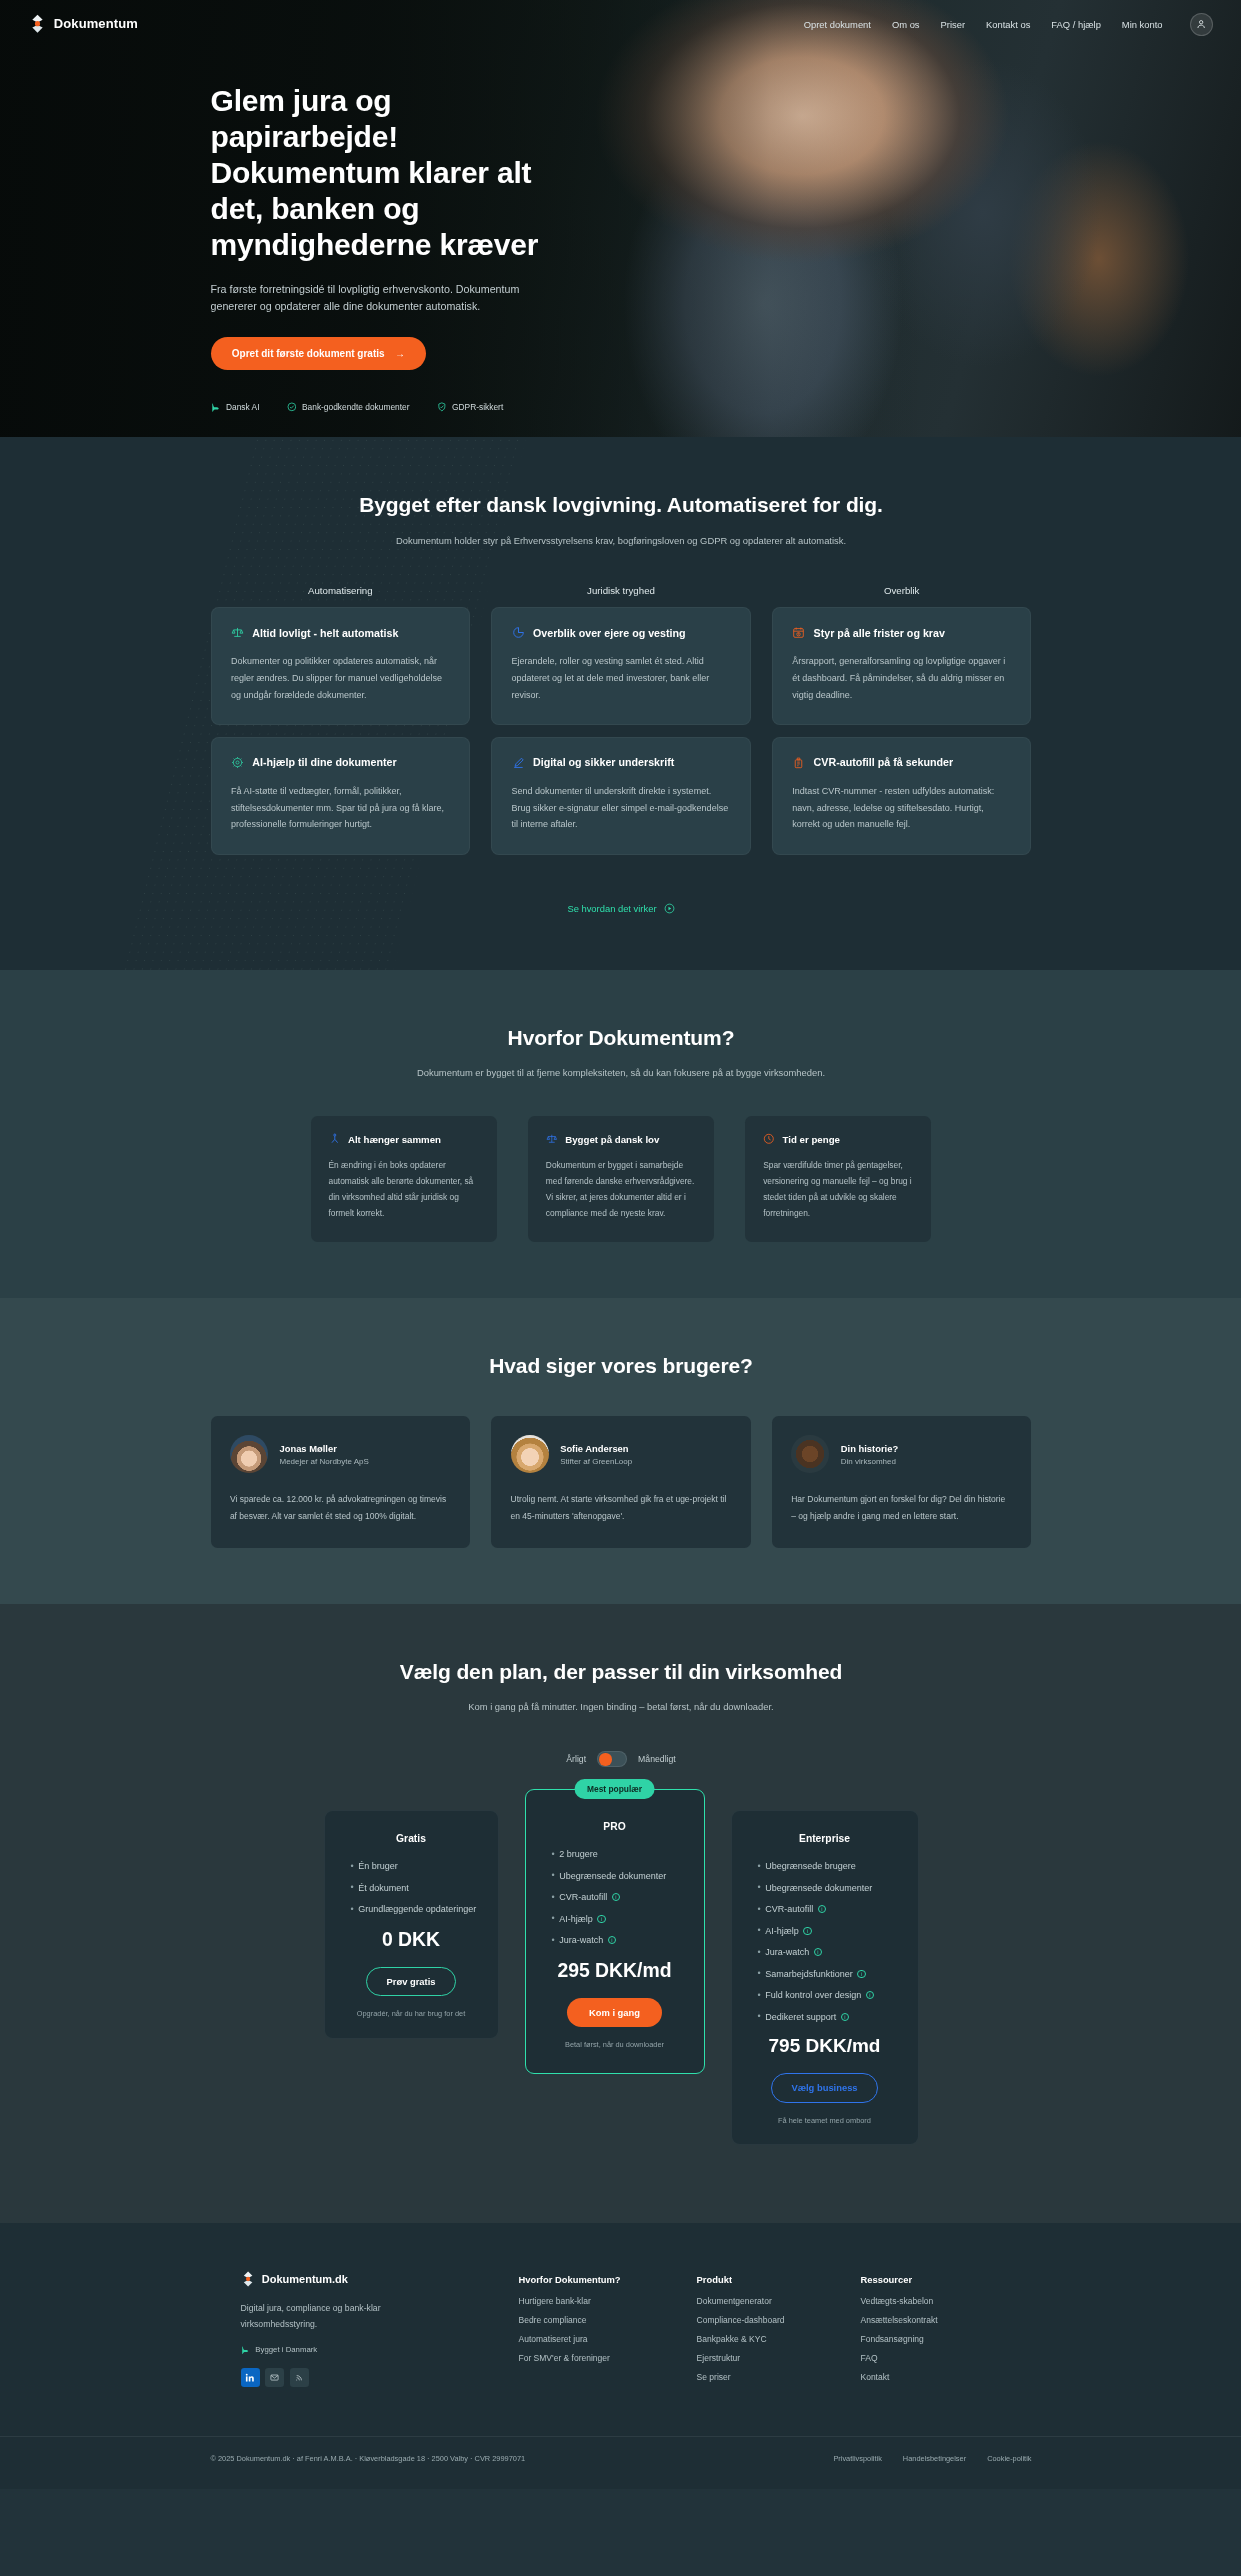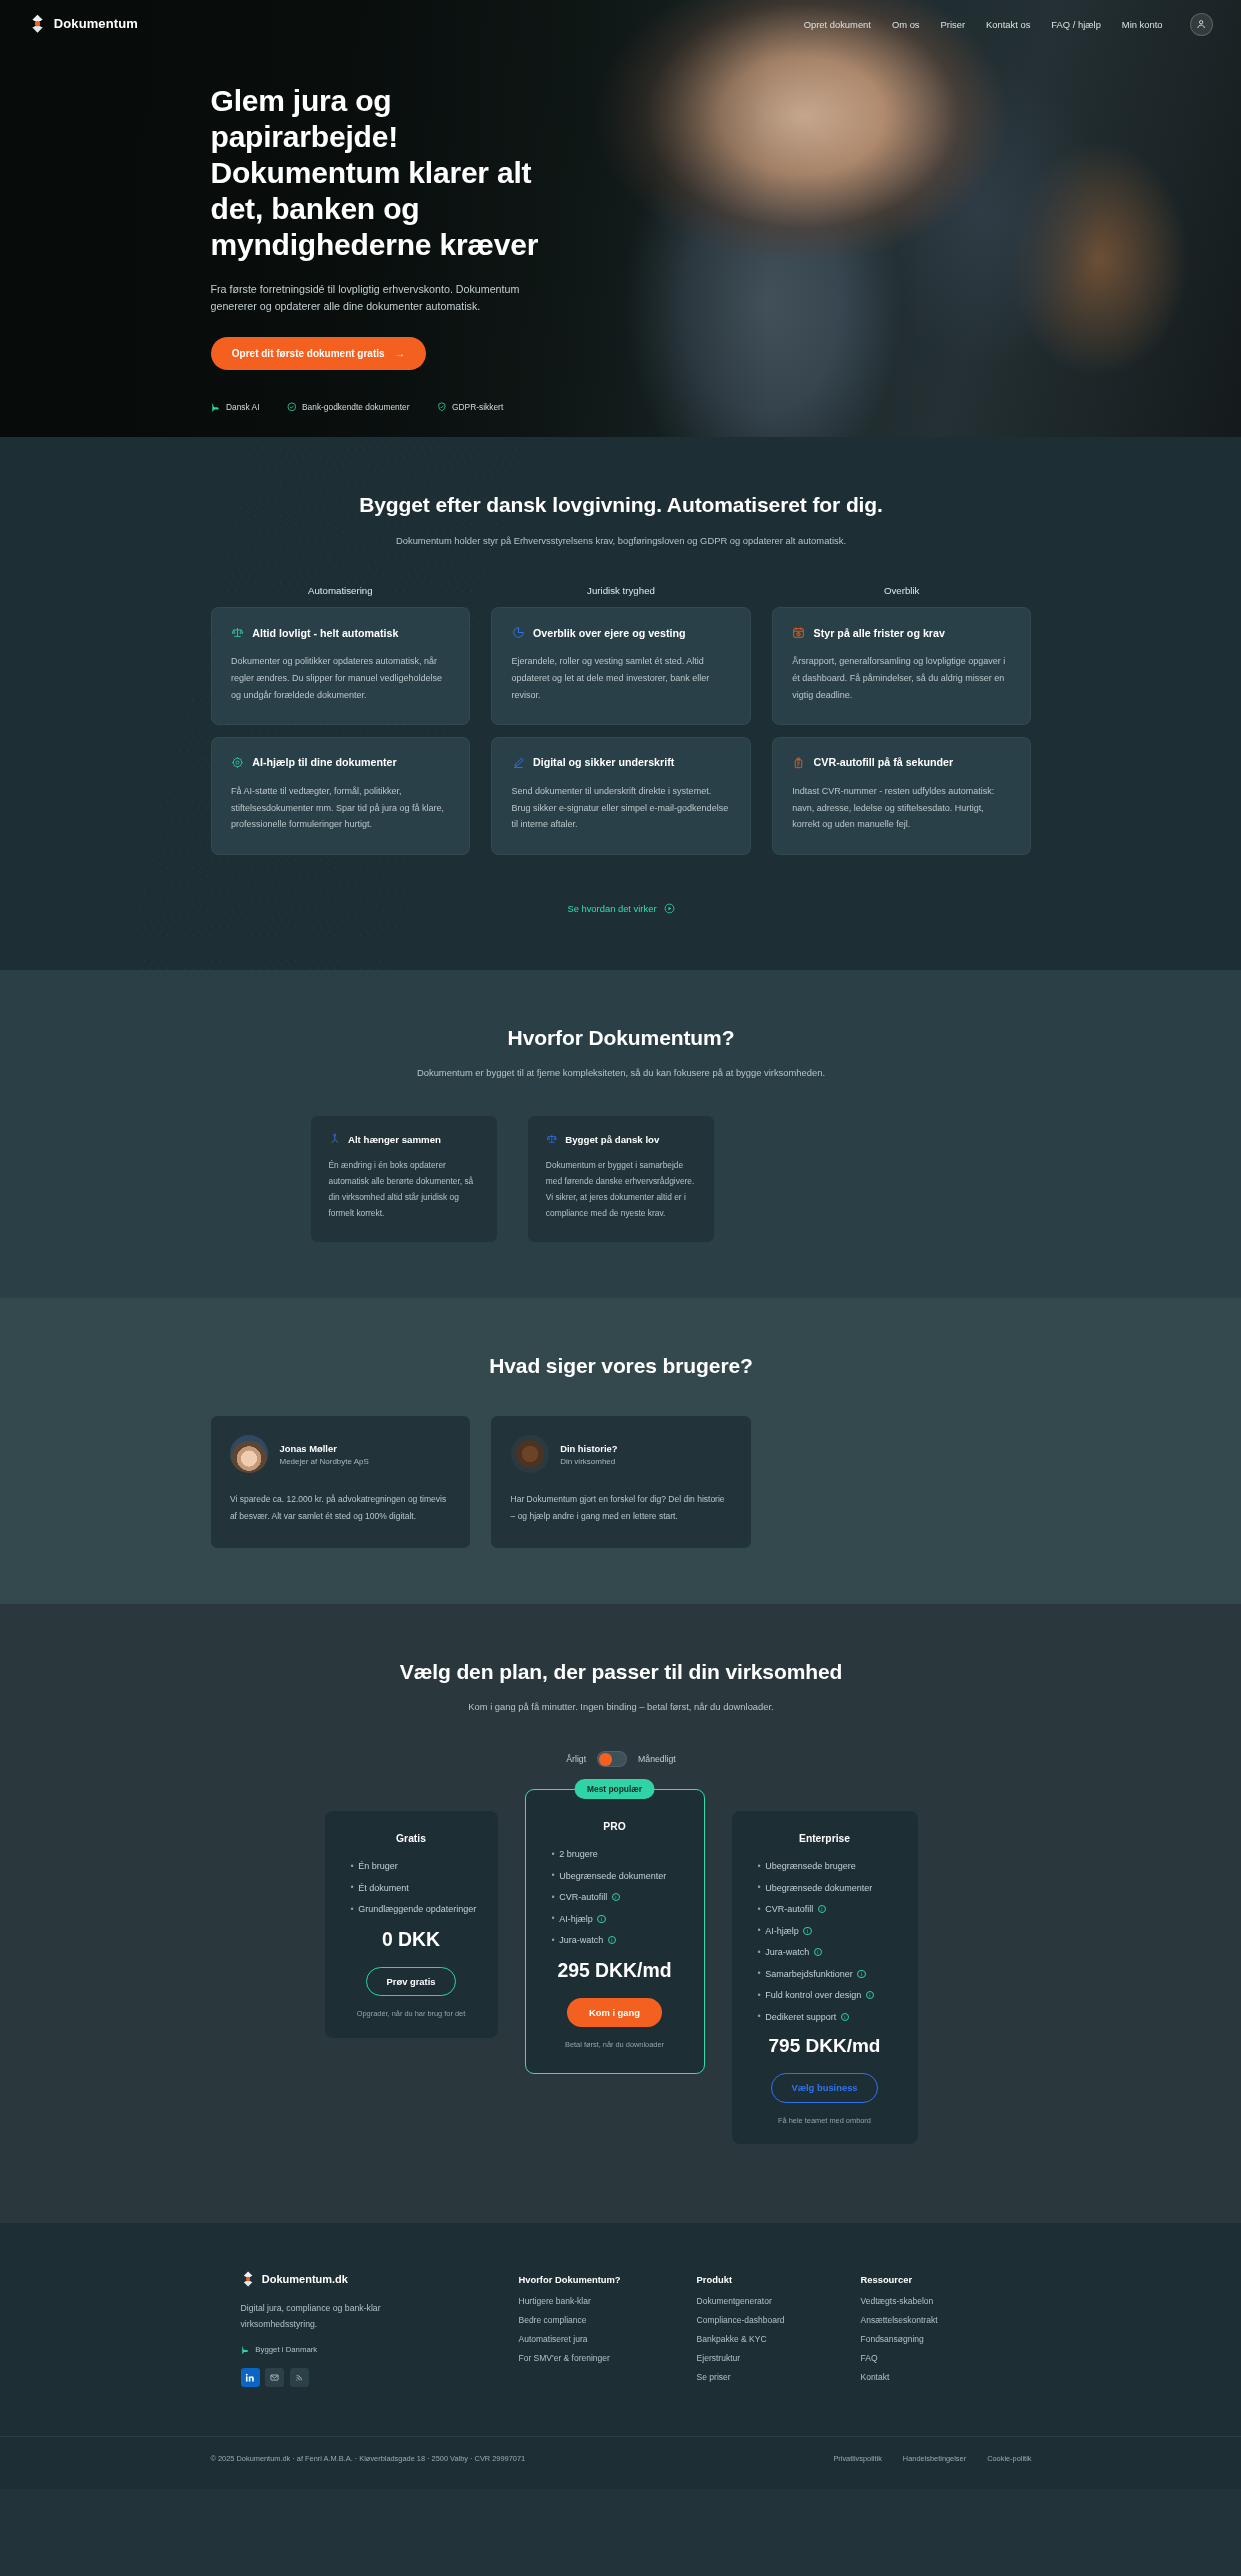--- a/index.html
+++ b/index.html
@@ -404,37 +404,59 @@
         <div class="why-head">
           <span>
             <svg width="11.6" height="11.6" viewBox="0 0 20 20" fill="none" stroke="#2f74ec" stroke-width="1.3">
               <path d="M10 3v13M5 16h10M4 6h12M4 6l-2.2 5h4.4zM16 6l-2.2 5h4.4z"></path>
             </svg>
           </span>
           <span class="why-title">Bygget på dansk lov</span>
         </div>
         <p class="why-body">Dokumentum er bygget i samarbejde med førende danske erhvervsrådgivere. Vi sikrer, at jeres dokumenter altid er i compliance med de nyeste krav.</p>
       </div>
+      <div class="why-card">
+        <div class="why-head">
+          <span>
+            <svg width="11.6" height="11.6" viewBox="0 0 18 18" fill="none" stroke="#f4601f" stroke-width="1.3">
+              <circle cx="9" cy="9" r="7"></circle>
+                <path d="M9 4.8V9l2.8 1.8"></path>
+            </svg>
+          </span>
+          <span class="why-title">Tid er penge</span>
+        </div>
+        <p class="why-body">Spar værdifulde timer på gentagelser, versionering og manuelle fejl – og brug i stedet tiden på at udvikle og skalere forretningen.</p>
+      </div>
     </div>
   </div>
 </section>
 
 <section class="section sec-light">
   <div class="wrap">
     <h2 class="sec-title">Hvad siger vores brugere?</h2>
     <div class="tm-grid">
       <div class="tm-card">
         <div class="tm-top">
           <span class="avatar av1"></span>
           <span>
             <span class="tm-name">Jonas Møller</span>
             <span class="tm-role" style="display:block">Medejer af Nordbyte ApS</span>
           </span>
         </div>
         <p class="tm-quote">Vi sparede ca. 12.000 kr. på advokatregningen og timevis af besvær. Alt var samlet ét sted og 100% digitalt.</p>
+      </div>
+      <div class="tm-card">
+        <div class="tm-top">
+          <span class="avatar av2"></span>
+          <span>
+            <span class="tm-name">Sofie Andersen</span>
+            <span class="tm-role" style="display:block">Stifter af GreenLoop</span>
+          </span>
+        </div>
+        <p class="tm-quote">Utrolig nemt. At starte virksomhed gik fra et uge-projekt til en 45-minutters 'aftenopgave'.</p>
       </div>
       <div class="tm-card">
         <div class="tm-top">
           <span class="avatar av3"></span>
           <span>
             <span class="tm-name">Din historie?</span>
             <span class="tm-role" style="display:block">Din virksomhed</span>
           </span>
         </div>
         <p class="tm-quote">Har Dokumentum gjort en forskel for dig? Del din historie – og hjælp andre i gang med en lettere start.</p>

